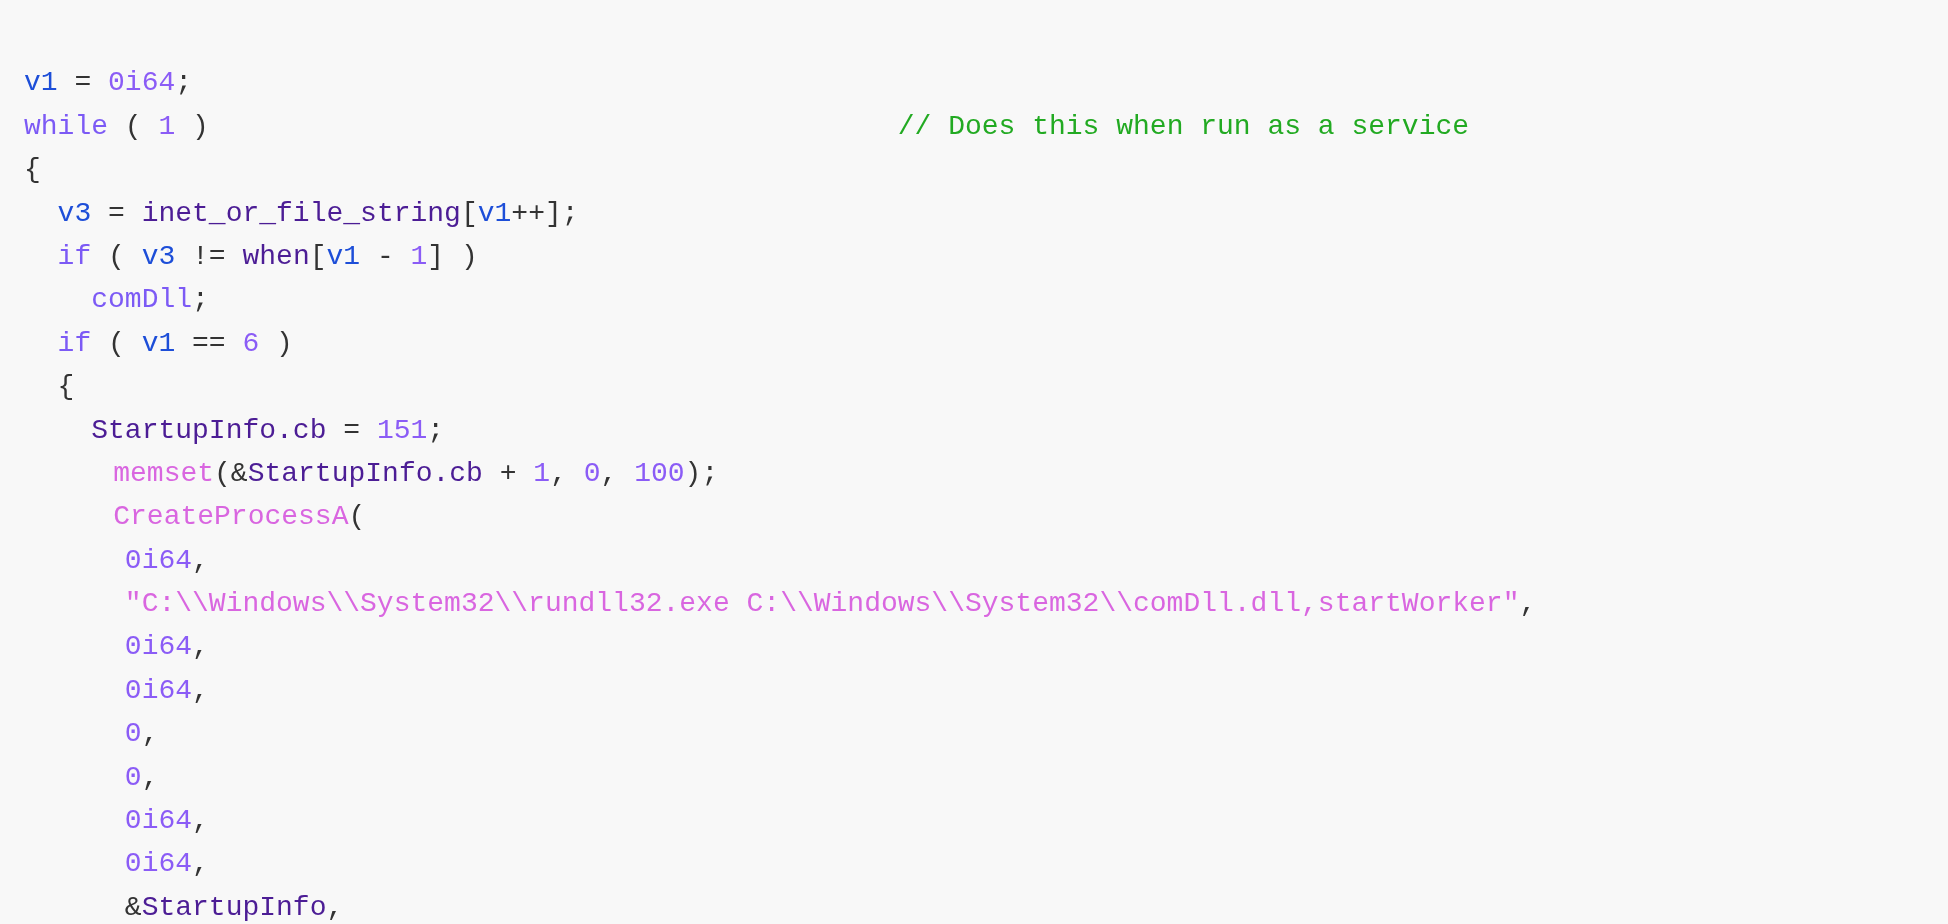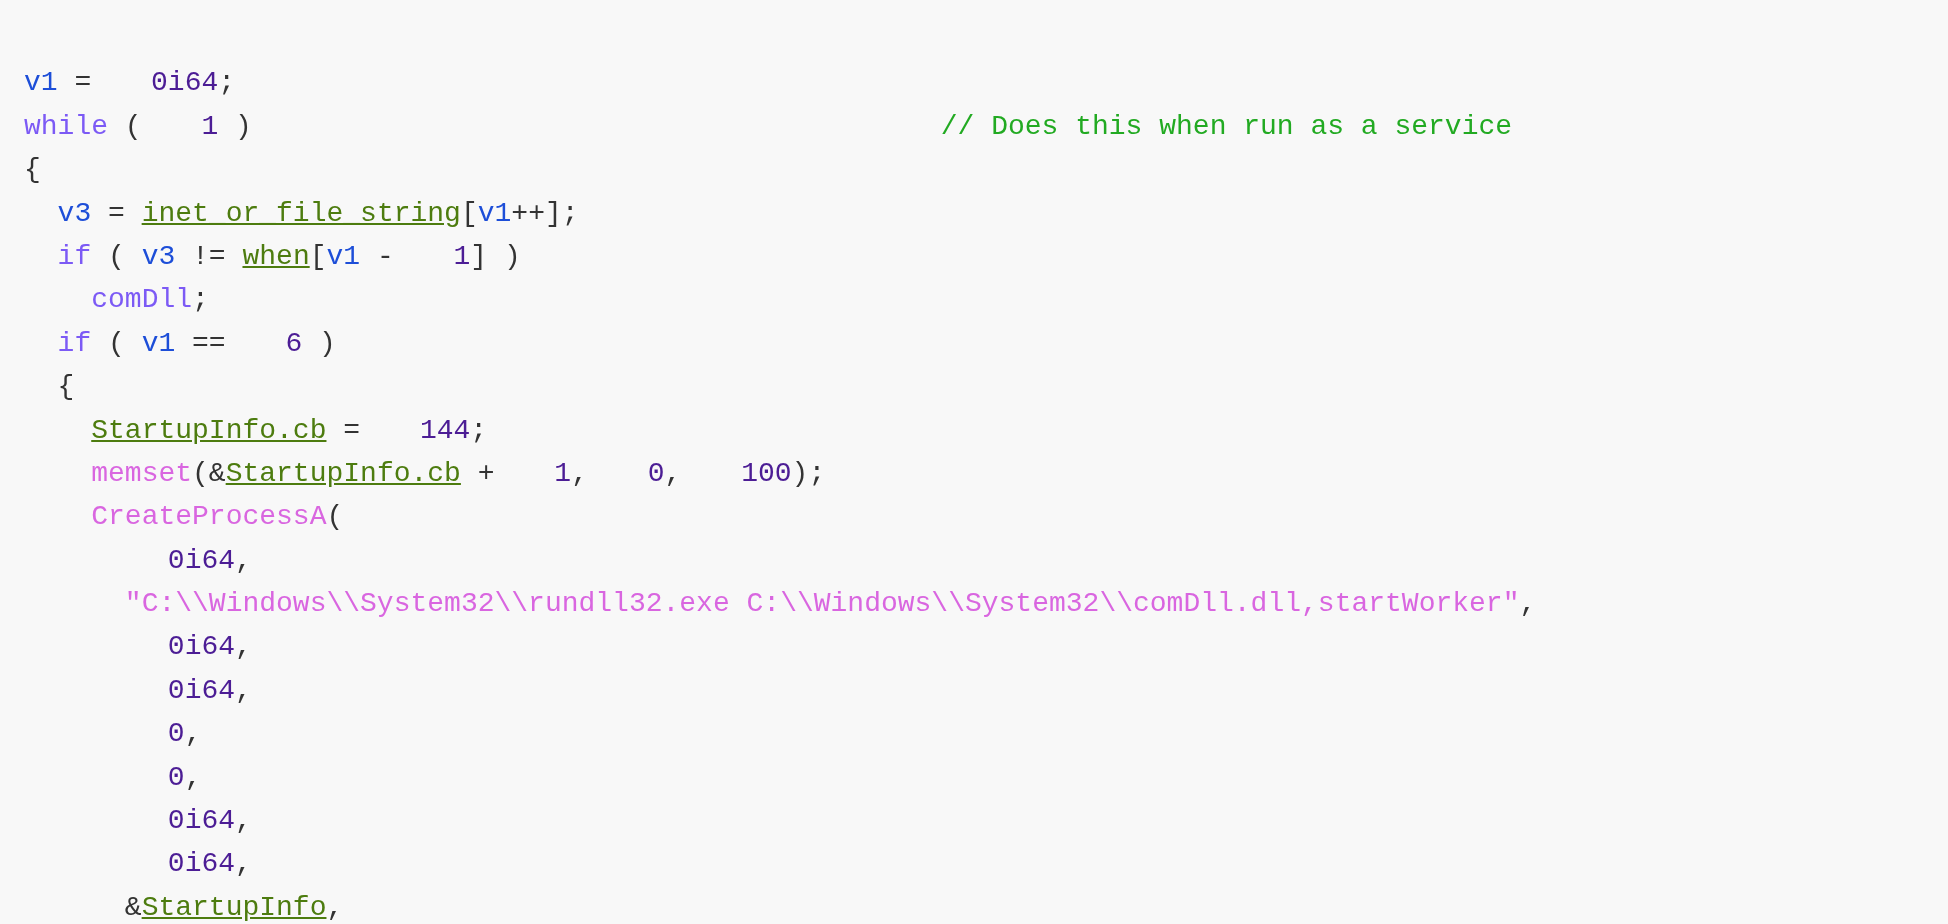--- a/index.html
+++ b/index.html
@@ -20,63 +20,62 @@
     .code-block {
       white-space: pre;
       display: block;
     }
 
     .kw {
       color: #7c5af5; 
     }
 
     .num {
-      color: #4c1d95;
-      margin-left: 43px;
+      color: #8b5cf6;
     }
 
     .var {
       color: #1d4ed8; 
     }
 
     .func {
       color: #d966e0; 
+      margin-left: 22px;
     }
 
     .str {
       color: #d966e0;
     }
 
     .comment {
       color: #22aa22; 
       text-align: right;
     }
 
     .plain {
       color: #333;
     }
 
     .member {
-      color: #4d7c0f;
-      text-decoration: underline;
+      color: #4c1d95;
     }
   </style>
 </head>
 <body>
 
 <div class="code-block">
 <span><span class="var">v1</span><span class="plain"> = </span><span class="num">0i64</span><span class="plain">;</span></span>
 <span><span class="kw">while</span><span class="plain"> ( </span><span class="num">1</span><span class="plain"> )                                         </span><span class="comment">// Does this when run as a service</span></span>
 <span><span class="plain">{</span></span>
 <span><span class="plain">  </span><span class="var">v3</span><span class="plain"> = </span><span class="member">inet_or_file_string</span><span class="plain">[</span><span class="var">v1</span><span class="plain">++];</span></span>
 <span><span class="plain">  </span><span class="kw">if</span><span class="plain"> ( </span><span class="var">v3</span><span class="plain"> != </span><span class="member">when</span><span class="plain">[</span><span class="var">v1</span><span class="plain"> - </span><span class="num">1</span><span class="plain">] )</span></span>
 <span><span class="plain">    </span><span class="kw">comDll</span><span class="plain">;</span></span>
 <span><span class="plain">  </span><span class="kw">if</span><span class="plain"> ( </span><span class="var">v1</span><span class="plain"> == </span><span class="num">6</span><span class="plain"> )</span></span>
 <span><span class="plain">  {</span></span>
-<span><span class="plain">    </span><span class="member">StartupInfo.cb</span><span class="plain"> = </span><span class="num">144</span><span class="plain">;</span></span>
+<span><span class="plain">    </span><span class="member">StartupInfo.cb</span><span class="plain"> = </span><span class="num">151</span><span class="plain">;</span></span>
 <span><span class="plain">    </span><span class="func">memset</span><span class="plain">(&amp;</span><span class="member">StartupInfo.cb</span><span class="plain"> + </span><span class="num">1</span><span class="plain">, </span><span class="num">0</span><span class="plain">, </span><span class="num">100</span><span class="plain">);</span></span>
 <span><span class="plain">    </span><span class="func">CreateProcessA</span><span class="plain">(</span></span>
 <span><span class="plain">      </span><span class="num">0i64</span><span class="plain">,</span></span>
 <span><span class="plain">      </span><span class="str">"C:\\Windows\\System32\\rundll32.exe C:\\Windows\\System32\\comDll.dll,startWorker"</span><span class="plain">,</span></span>
 <span><span class="plain">      </span><span class="num">0i64</span><span class="plain">,</span></span>
 <span><span class="plain">      </span><span class="num">0i64</span><span class="plain">,</span></span>
 <span><span class="plain">      </span><span class="num">0</span><span class="plain">,</span></span>
 <span><span class="plain">      </span><span class="num">0</span><span class="plain">,</span></span>
 <span><span class="plain">      </span><span class="num">0i64</span><span class="plain">,</span></span>
 <span><span class="plain">      </span><span class="num">0i64</span><span class="plain">,</span></span>

